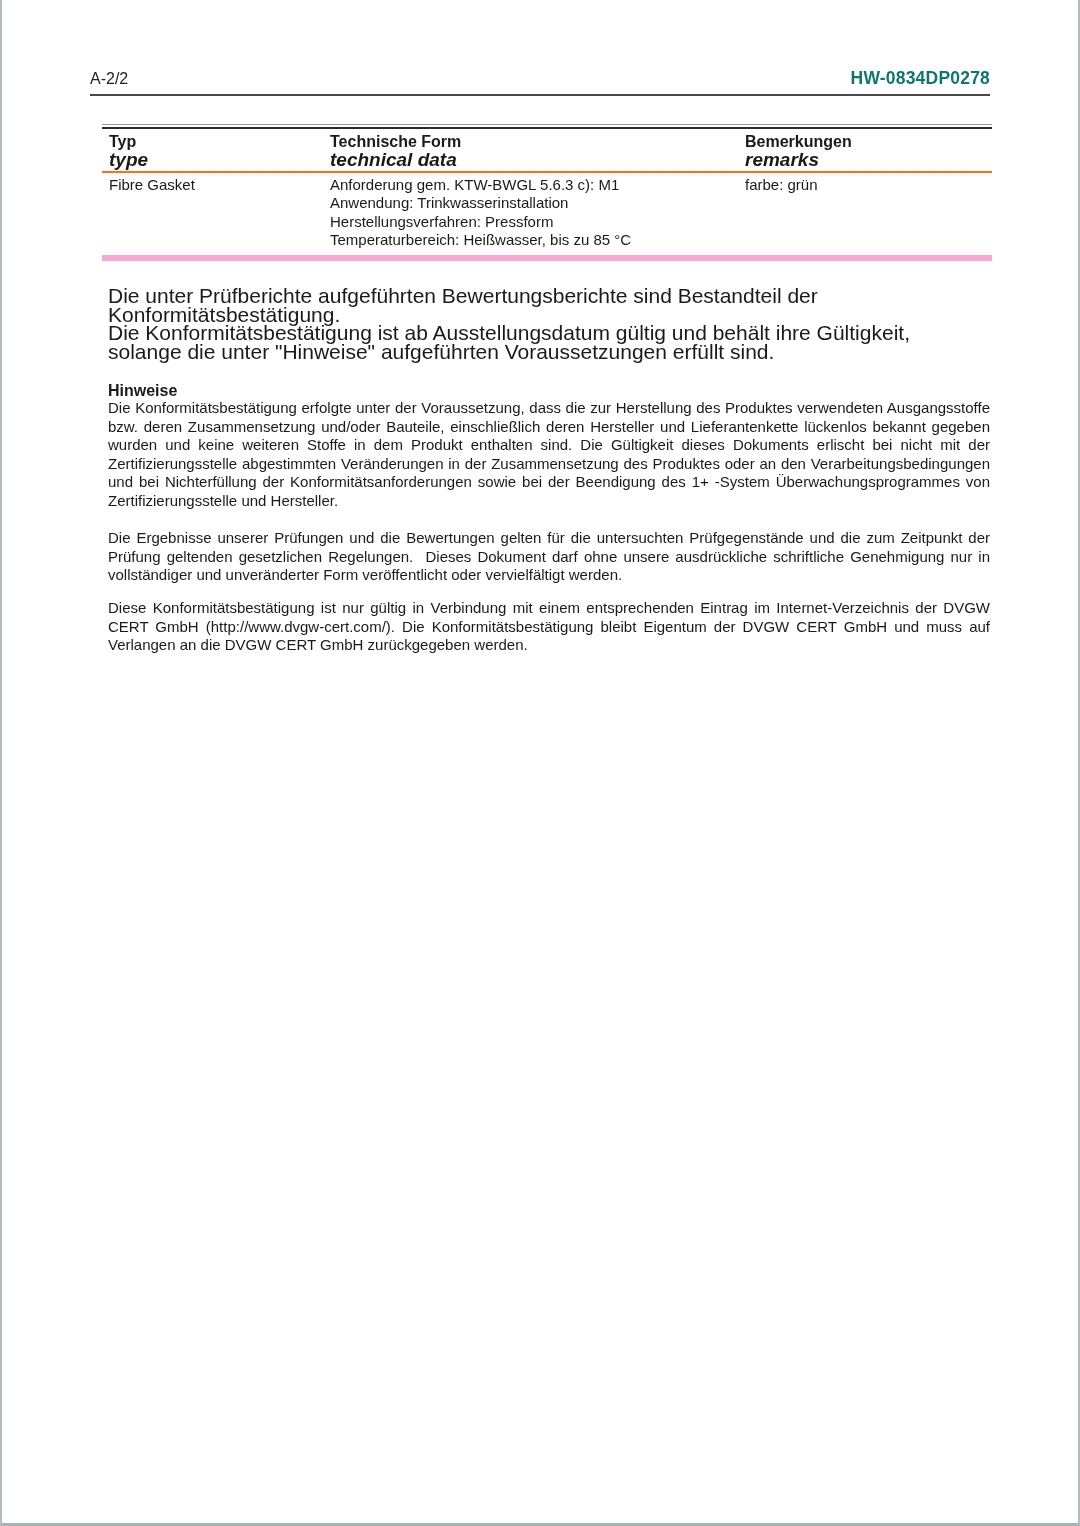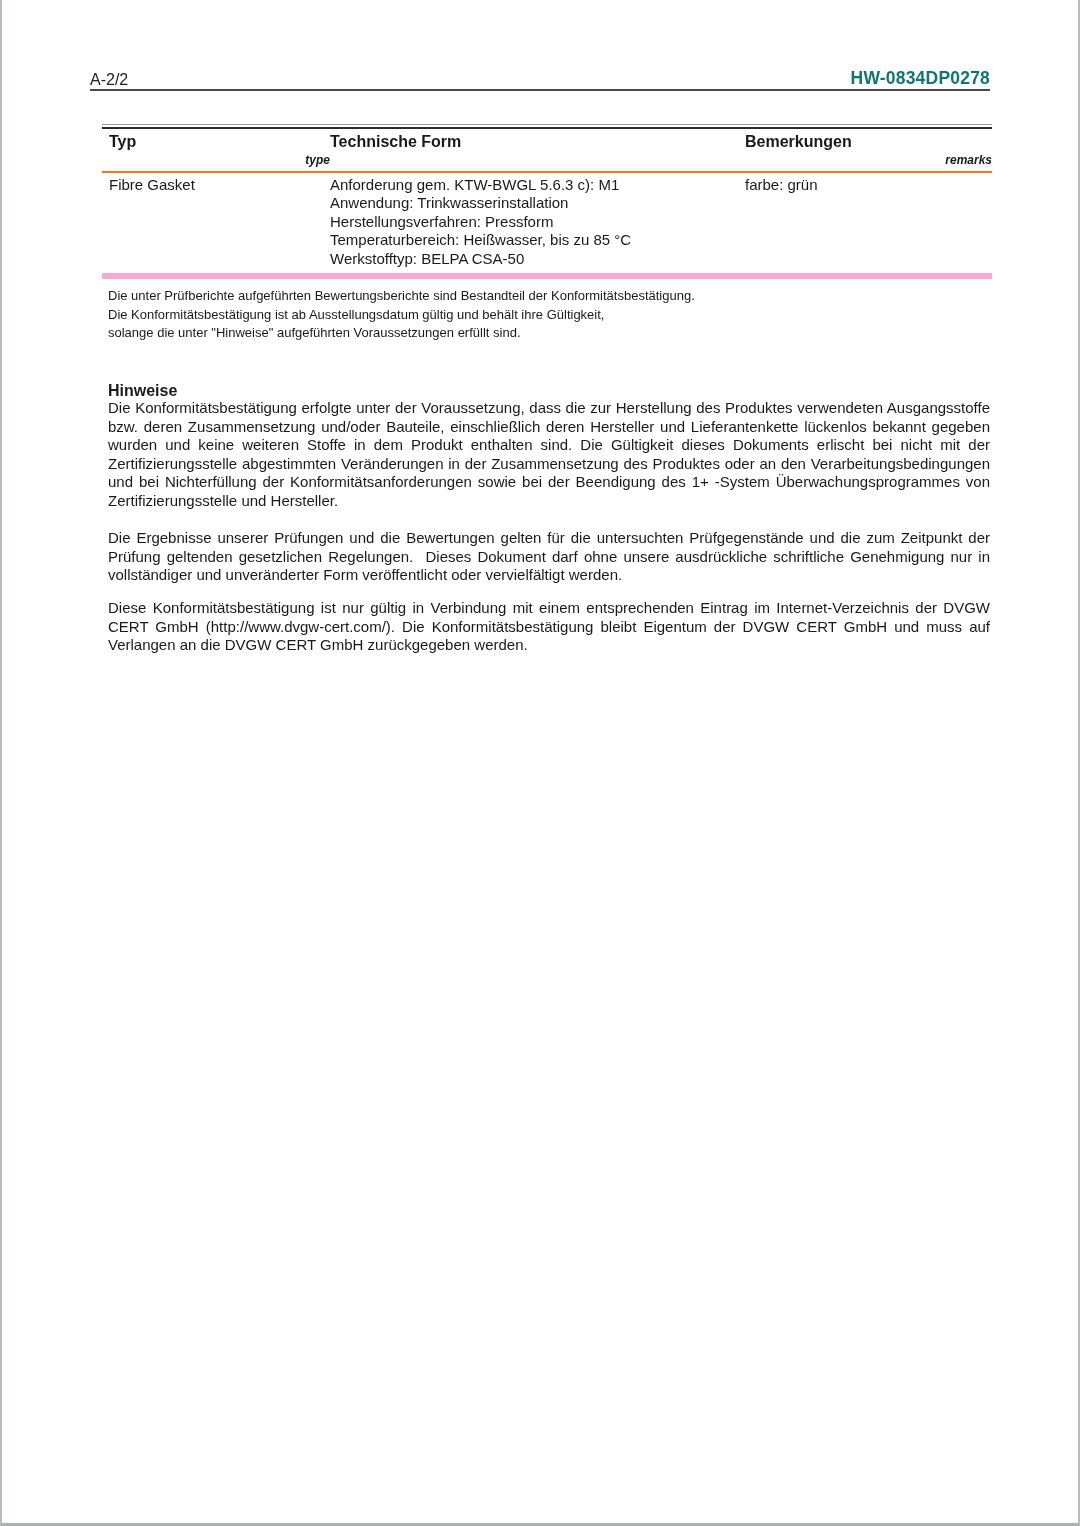--- a/index.html
+++ b/index.html
@@ -21,21 +21,22 @@
   }
 
   
   .doc-header {
     position: absolute;
     left: 88px;
     right: 88px;
     top: 68px;
     display: flex;
     justify-content: space-between;
-    align-items: flex-end;
+    align-items: center;
+    padding-bottom: 5px;
     border-bottom: 2px solid #4a4a4a;
   }
   .page-label { font-size: 16px; color: #222; }
   .doc-number { font-size: 17.5px; font-weight: bold; color: #0f766e; letter-spacing: 0.2px; }
 
   
   .cert-table {
     position: absolute;
     left: 100px;
     top: 124px;
@@ -51,34 +52,34 @@
   .t-grid {
     display: grid;
     grid-template-columns: 228px 415px 247px;
   }
   .t-head {
     padding: 3px 0 2px 0;
     border-bottom: 2px solid #f97316;
   }
   .t-head .cell:first-child, .t-row .cell:first-child { padding-left: 7px; }
   .h-de { font-weight: bold; font-size: 16px; line-height: 19px; }
-  .h-en { font-weight: bold; font-style: italic; font-size: 12px; line-height: 18px; text-align: right; }
+  .h-en { font-weight: bold; font-style: italic; font-size: 19px; line-height: 18px; }
   .t-row {
     padding: 3px 0 5px 0;
     border-bottom: 6px solid #f9a8d4;
   }
   .td-line { line-height: 18.4px; }
 
   
   .validity-note {
     position: absolute;
     left: 106px;
     top: 287px;
     width: 884px;
-    font-size: 13px;
+    font-size: 21px;
     line-height: 18.6px;
   }
   .hinweise-heading {
     position: absolute;
     left: 106px;
     top: 362px;
     font-size: 16px;
     font-weight: bold;
     margin-top: 20px;
   }
@@ -107,34 +108,34 @@
 
   <div class="cert-table">
     <div class="rule-top"></div>
     <div class="t-grid t-head">
       <div class="cell">
         <div class="h-de">Typ</div>
         <div class="h-en">type</div>
       </div>
       <div class="cell">
         <div class="h-de">Technische Form</div>
+        <div class="h-en">technical data</div>
       </div>
       <div class="cell">
         <div class="h-de">Bemerkungen</div>
         <div class="h-en">remarks</div>
       </div>
     </div>
     <div class="t-grid t-row">
       <div class="cell">Fibre Gasket</div>
       <div class="cell">
         <div class="td-line">Anforderung gem. KTW-BWGL 5.6.3 c): M1</div>
         <div class="td-line">Anwendung: Trinkwasserinstallation</div>
         <div class="td-line">Herstellungsverfahren: Pressform</div>
         <div class="td-line">Temperaturbereich: Heißwasser, bis zu 85 °C</div>
-        <div class="td-line">Werkstofftyp: BELPA CSA-50</div>
       </div>
       <div class="cell">farbe: grün</div>
     </div>
   </div>
 
   <div class="validity-note">
     <div>Die unter Prüfberichte aufgeführten Bewertungsberichte sind Bestandteil der Konformitätsbestätigung.</div>
     <div>Die Konformitätsbestätigung ist ab Ausstellungsdatum gültig und behält ihre Gültigkeit,</div>
     <div>solange die unter "Hinweise" aufgeführten Voraussetzungen erfüllt sind.</div>
   </div>

